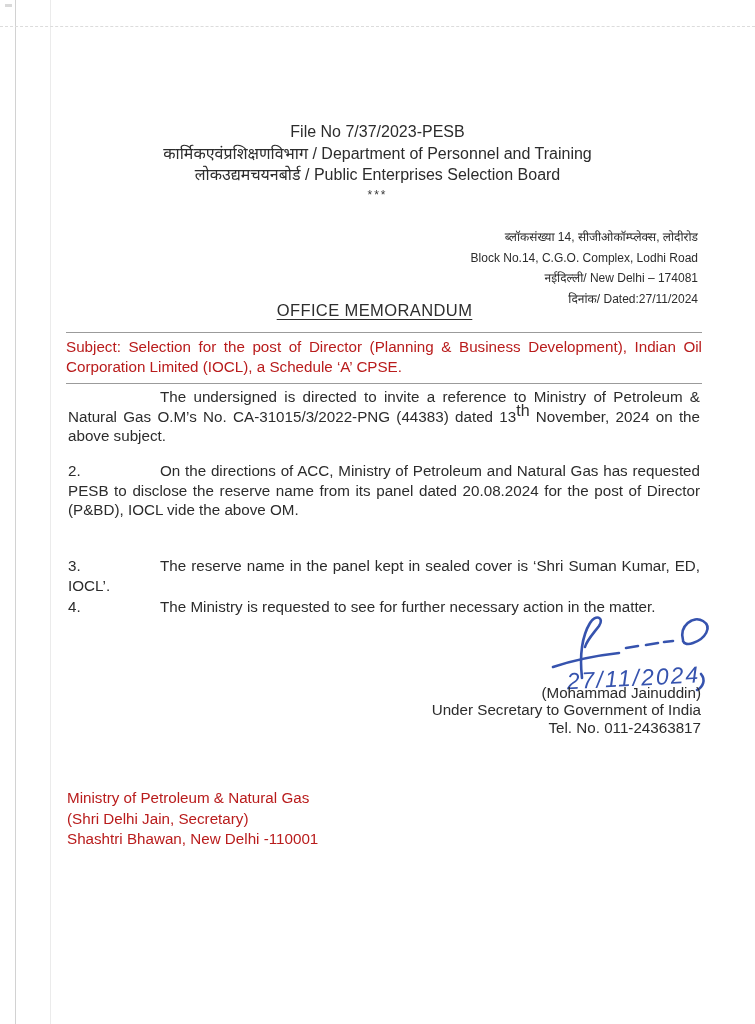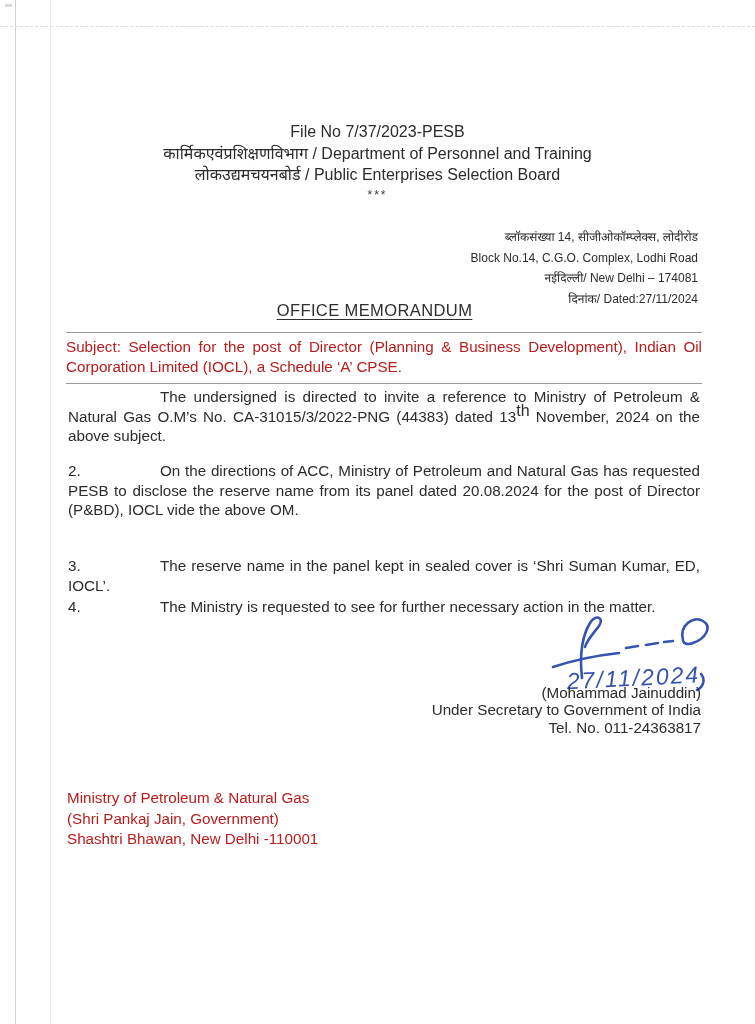--- a/index.html
+++ b/index.html
@@ -114,17 +114,17 @@
   </svg>
 
   <div class="sign-block">
     <div>(Mohammad Jainuddin)</div>
     <div>Under Secretary to Government of India</div>
     <div>Tel. No. 011-24363817</div>
   </div>
 
   <div class="recipient">
     <div>Ministry of Petroleum &amp; Natural Gas</div>
-    <div>(Shri Pankaj Jain, Government)</div>
+    <div>(Shri Delhi Jain, Secretary)</div>
     <div>Shashtri Bhawan, New Delhi -110001</div>
   </div>
 
 </div>
 
 </body></html>

